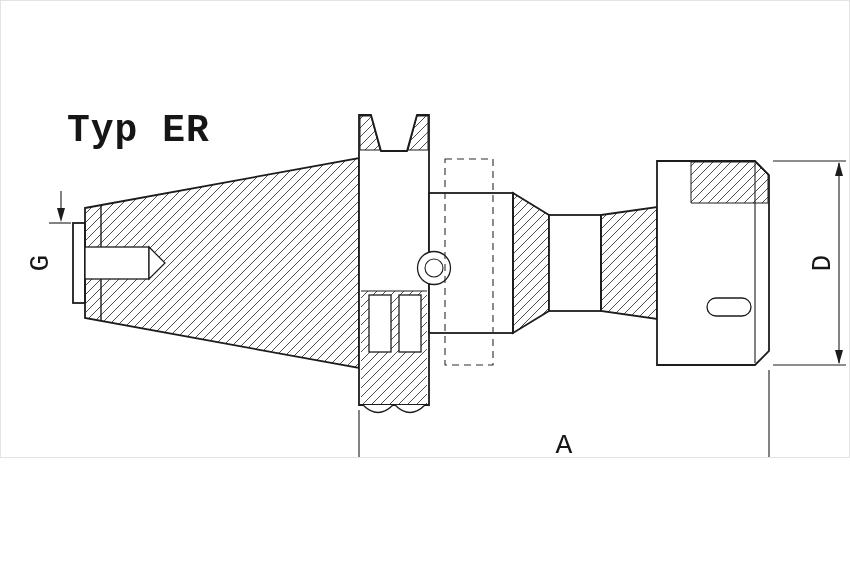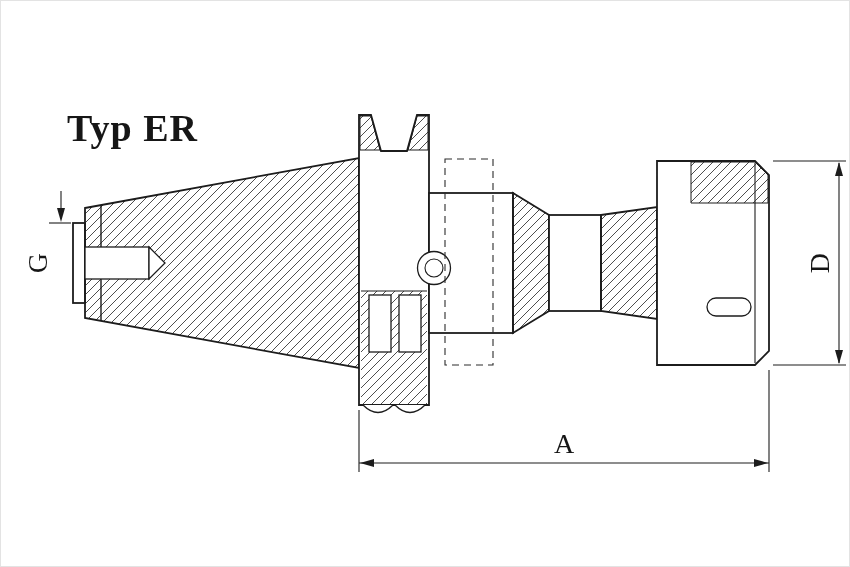--- a/index.html
+++ b/index.html
@@ -1,23 +1,23 @@
 <!DOCTYPE html>
 <html><head>
 <meta charset="utf-8">
 <style>
   html,body{margin:0;padding:0;background:#ffffff;}
   .frame{
     position:relative;
-    width:850px;height:567px;
+    width:850px;height:458px;
     background:#ffffff;
     border:1px solid #e3e3e3;
     box-sizing:border-box;
     overflow:hidden;
-    font-family:Liberation Serif, serif;
+    font-family:Liberation Mono, monospace;
   }
   svg{display:block;}
   .outline{fill:#ffffff;stroke:#1c1c1c;stroke-width:1.8;stroke-linejoin:miter;}
   .hatched{fill:url(#hatch);stroke:#1c1c1c;stroke-width:1.8;stroke-linejoin:miter;}
   .hatched-thin{fill:url(#hatch);stroke:#1c1c1c;stroke-width:1;}
   .thin{fill:none;stroke:#1c1c1c;stroke-width:1.1;}
   .med{fill:none;stroke:#1c1c1c;stroke-width:1.4;}
   .white{fill:#ffffff;stroke:#1c1c1c;stroke-width:1.3;}
   .dashed{fill:none;stroke:#2c2c2c;stroke-width:1.1;stroke-dasharray:7 5;}
   .arrow{fill:#1c1c1c;stroke:none;}

